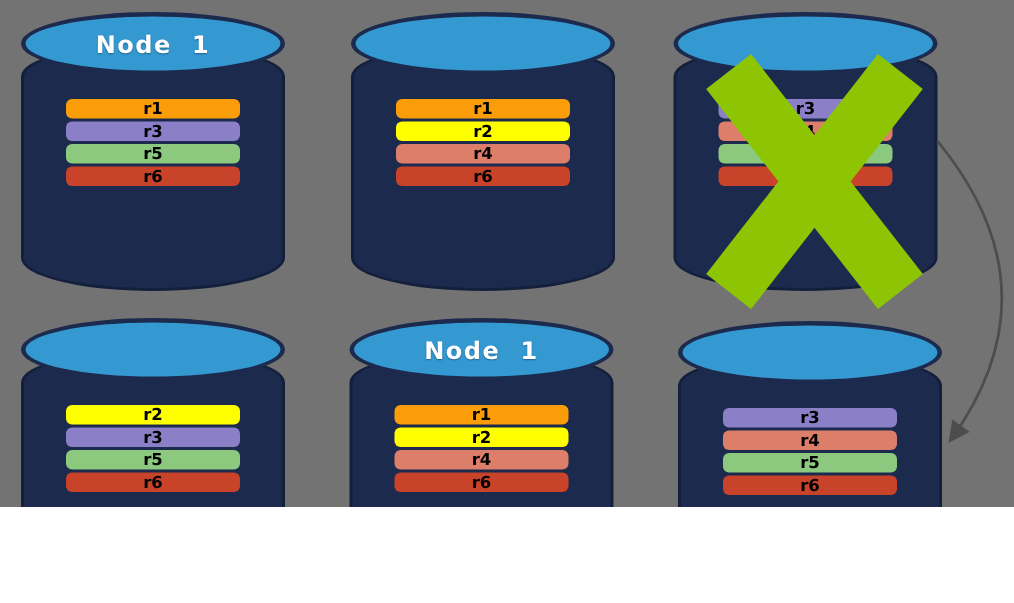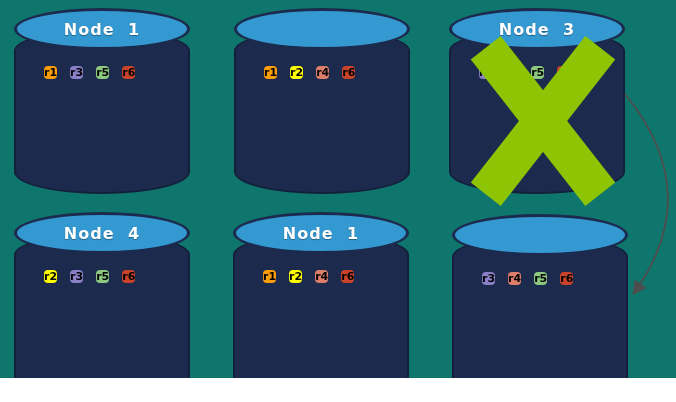--- a/index.html
+++ b/index.html
@@ -1,17 +1,17 @@
 <!DOCTYPE html>
 <html><head>
 <meta charset="utf-8">
 <style>
   html,body{margin:0;padding:0;background:#ffffff;}
   .canvas{
-    position:relative;width:676px;height:378px;background:#0f766e;
+    position:relative;width:676px;height:338px;background:#737373;
     overflow:hidden;font-family:"DejaVu Sans","Liberation Sans",sans-serif;
   }
   .node{position:absolute;width:176px;height:186px;}
   .cyl-body{
     position:absolute;left:0;right:0;top:21px;bottom:0;
     background:#1C2A4D;border:2px solid #141f3b;
     border-radius:88px / 22px;
   }
   .cyl-top{
     position:absolute;left:0;right:0;top:0;height:42px;
@@ -19,21 +19,21 @@
     box-sizing:border-box;
   }
   .node-title{
     position:absolute;left:0;right:0;top:0;height:42px;
     display:flex;align-items:center;justify-content:center;
     color:#ffffff;font-size:16px;font-weight:bold;letter-spacing:1px;
     word-spacing:7px;text-shadow:0 1px 1px rgba(0,0,0,0.35);
   }
   .bars{
     position:absolute;left:30px;top:58px;width:116px;
-    display:flex;flex-direction:row;gap:13px;
+    display:flex;flex-direction:column;gap:2px;
   }
   .bar{
     height:13px;border-radius:4px;display:flex;align-items:center;justify-content:center;
     color:#000;font-size:11px;font-weight:bold;line-height:13px;
   }
   .x-mark{position:absolute;left:486px;top:48px;width:114px;height:145px;}
   .x-arm{
     position:absolute;left:50%;top:50%;width:38px;height:186px;
     margin-left:-19px;margin-top:-93px;background:#8DC504;
   }
@@ -65,33 +65,31 @@
       <div class="bar" style="background: rgb(251, 157, 9);">r1</div>
       <div class="bar" style="background: rgb(255, 255, 0);">r2</div>
       <div class="bar" style="background: rgb(221, 126, 107);">r4</div>
       <div class="bar" style="background: rgb(201, 67, 42);">r6</div>
     </div>
   </div>
 
   <div class="node" style="left:449px;top:8px">
     <div class="cyl-body"></div>
     <div class="cyl-top"></div>
-    <div class="node-title">Node 3</div>
     <div class="bars">
       <div class="bar" style="background: rgb(139, 127, 199);">r3</div>
       <div class="bar" style="background: rgb(221, 126, 107);">r4</div>
       <div class="bar" style="background: rgb(140, 200, 126);">r5</div>
       <div class="bar" style="background: rgb(201, 67, 42);">r6</div>
     </div>
   </div>
 
   <div class="node" style="left:14px;top:212px">
     <div class="cyl-body"></div>
     <div class="cyl-top"></div>
-    <div class="node-title">Node 4</div>
     <div class="bars">
       <div class="bar" style="background: rgb(255, 255, 0);">r2</div>
       <div class="bar" style="background: rgb(139, 127, 199);">r3</div>
       <div class="bar" style="background: rgb(140, 200, 126);">r5</div>
       <div class="bar" style="background: rgb(201, 67, 42);">r6</div>
     </div>
   </div>
 
   <div class="node" style="left:233px;top:212px">
     <div class="cyl-body"></div>

